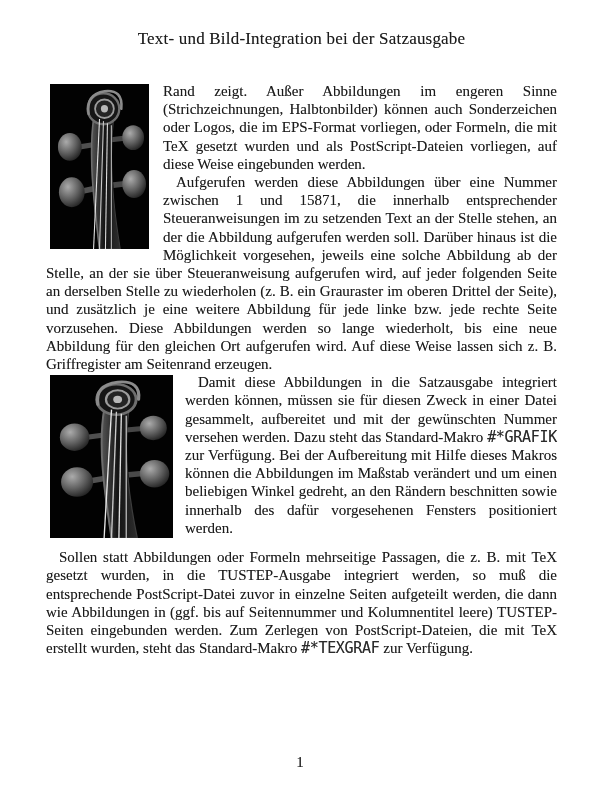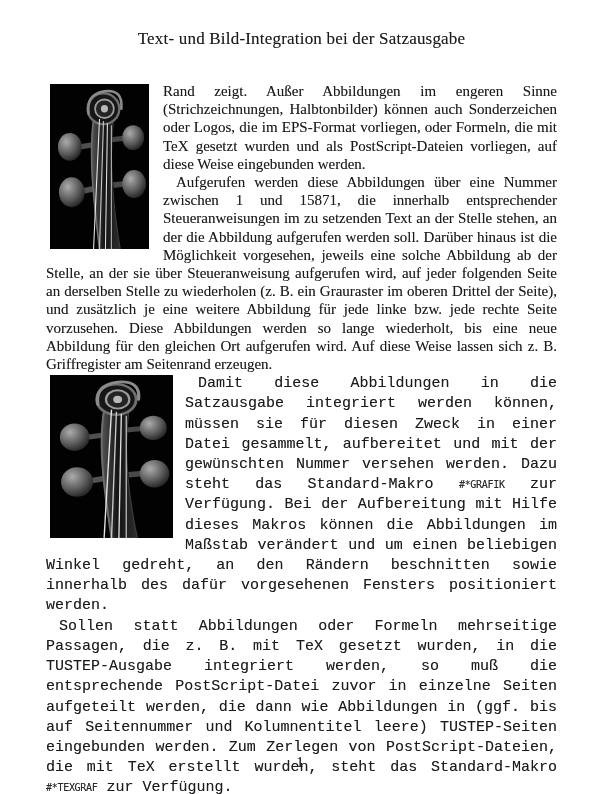--- a/index.html
+++ b/index.html
@@ -32,24 +32,24 @@
   .indent { text-indent: 13px; }
   .clearleft { clear: left; }
   .fig {
     float: left;
     background: #020202;
     overflow: hidden;
   }
   .fig svg { display: block; width: 100%; height: 100%; }
   .fig-1 { width: 99px;  height: 165px; margin: 2px 14px 10px 4px; }
   .fig-2 { width: 123px; height: 163px; margin: 2px 12px 10px 4px; }
-  .run-serif { font-family: Liberation Mono, monospace; }
+  .run-serif { font-family: Liberation Serif, serif; }
   .run-mono {
     font-family: "DejaVu Sans Mono", monospace;
-    font-size: 10px;
+    font-size: 15px;
     letter-spacing: -0.3px;
     color: #2a2a2a;
   }
   .page-number {
     position: absolute;
     left: 0;
     right: 0;
     top: 753px;
     text-align: center;
     font-size: 15px;

